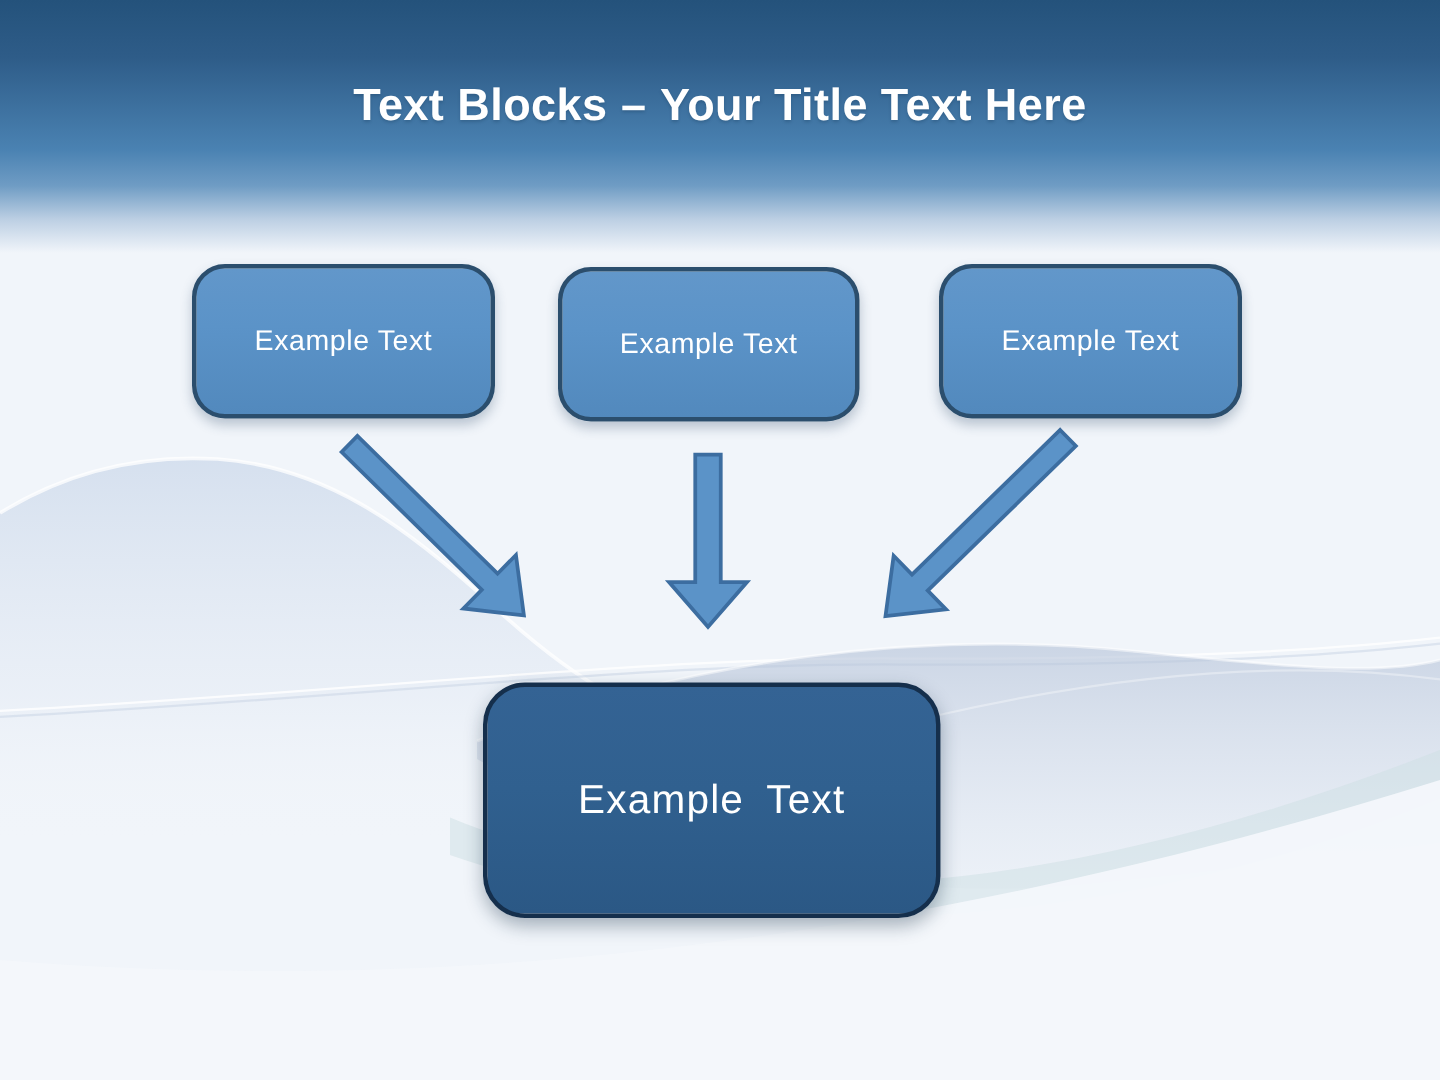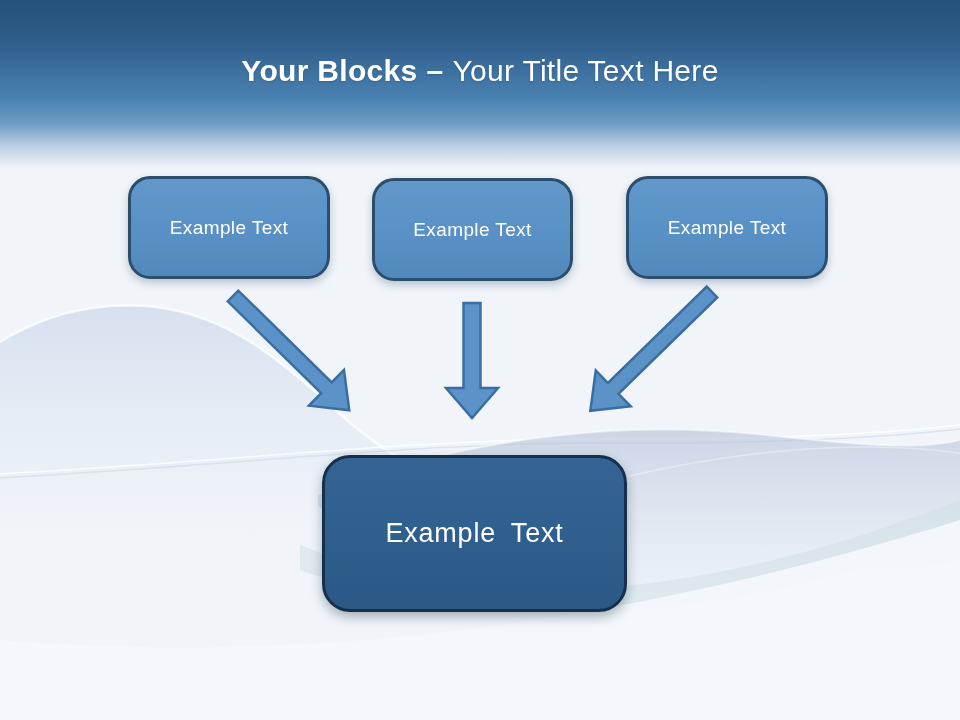--- a/index.html
+++ b/index.html
@@ -27,21 +27,21 @@
     position:absolute;top:54px;left:0;right:0;
     text-align:center;
     color:var(--text-light,#fff);
     font-size:30px;
     letter-spacing:.3px;
     text-shadow:0 1px 2px rgba(20,50,80,.25);
     white-space:nowrap;
   }
   .title .topic{font-weight:700;}
   .title .dash{font-weight:700;margin:0 9px;}
-  .title .subtitle{font-weight:400;text-align:right;}
+  .title .subtitle{font-weight:700;text-align:right;}
   
   .waves{position:absolute;top:0;left:0;}
   
   .arrows{position:absolute;top:0;left:0;}
   .arrow{
     fill:var(--arrow-fill,#5b93c8);
     stroke:var(--arrow-stroke,#3c6da0);
     stroke-width:2.5;
   }
   
@@ -117,21 +117,21 @@
     </g>
     <g transform="translate(472,303)">
       <polygon class="arrow" points="-8.5,0 8.5,0 8.5,85 26,85 0,115 -26,85 -8.5,85"></polygon>
     </g>
     <g transform="translate(712,292) rotate(45.7)">
       <polygon class="arrow" points="-7.5,0 7.5,0 7.5,138 25,138 0,170 -25,138 -7.5,138"></polygon>
     </g>
   </svg>
 
   <div class="title">
-    <span class="topic">Your Blocks</span><span class="dash">–</span><span class="subtitle">Your Title Text Here</span>
+    <span class="topic">Text Blocks</span><span class="dash">–</span><span class="subtitle">Your Title Text Here</span>
   </div>
 
   <div class="block block-1">
     <span>Example Text</span>
   </div>
   <div class="block block-2">
     <span>Example Text</span>
   </div>
   <div class="block block-3">
     <span>Example Text</span>

